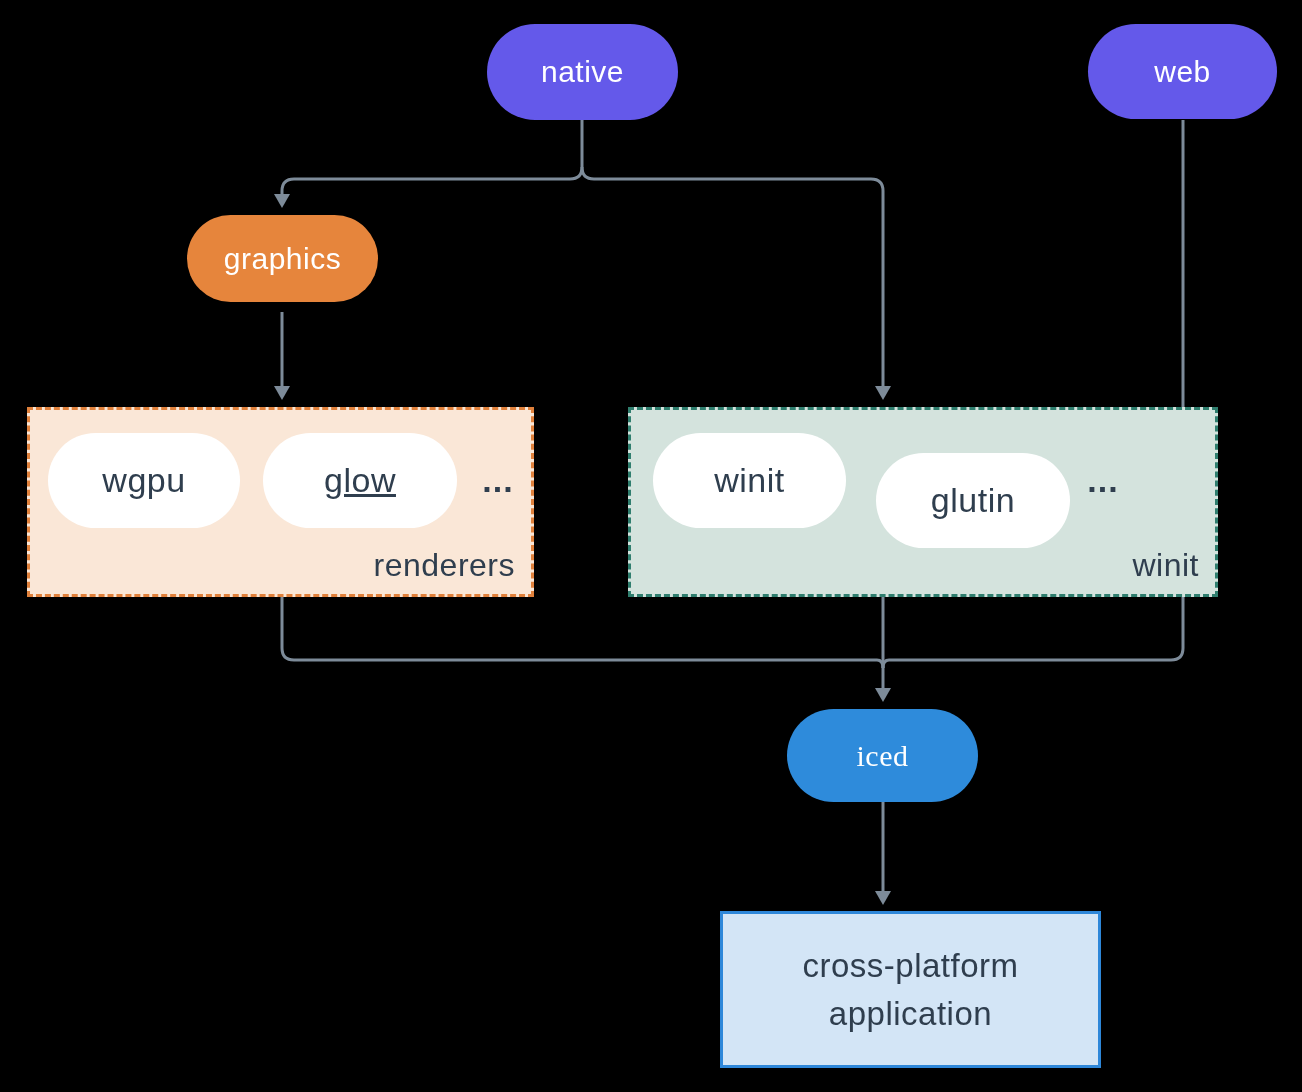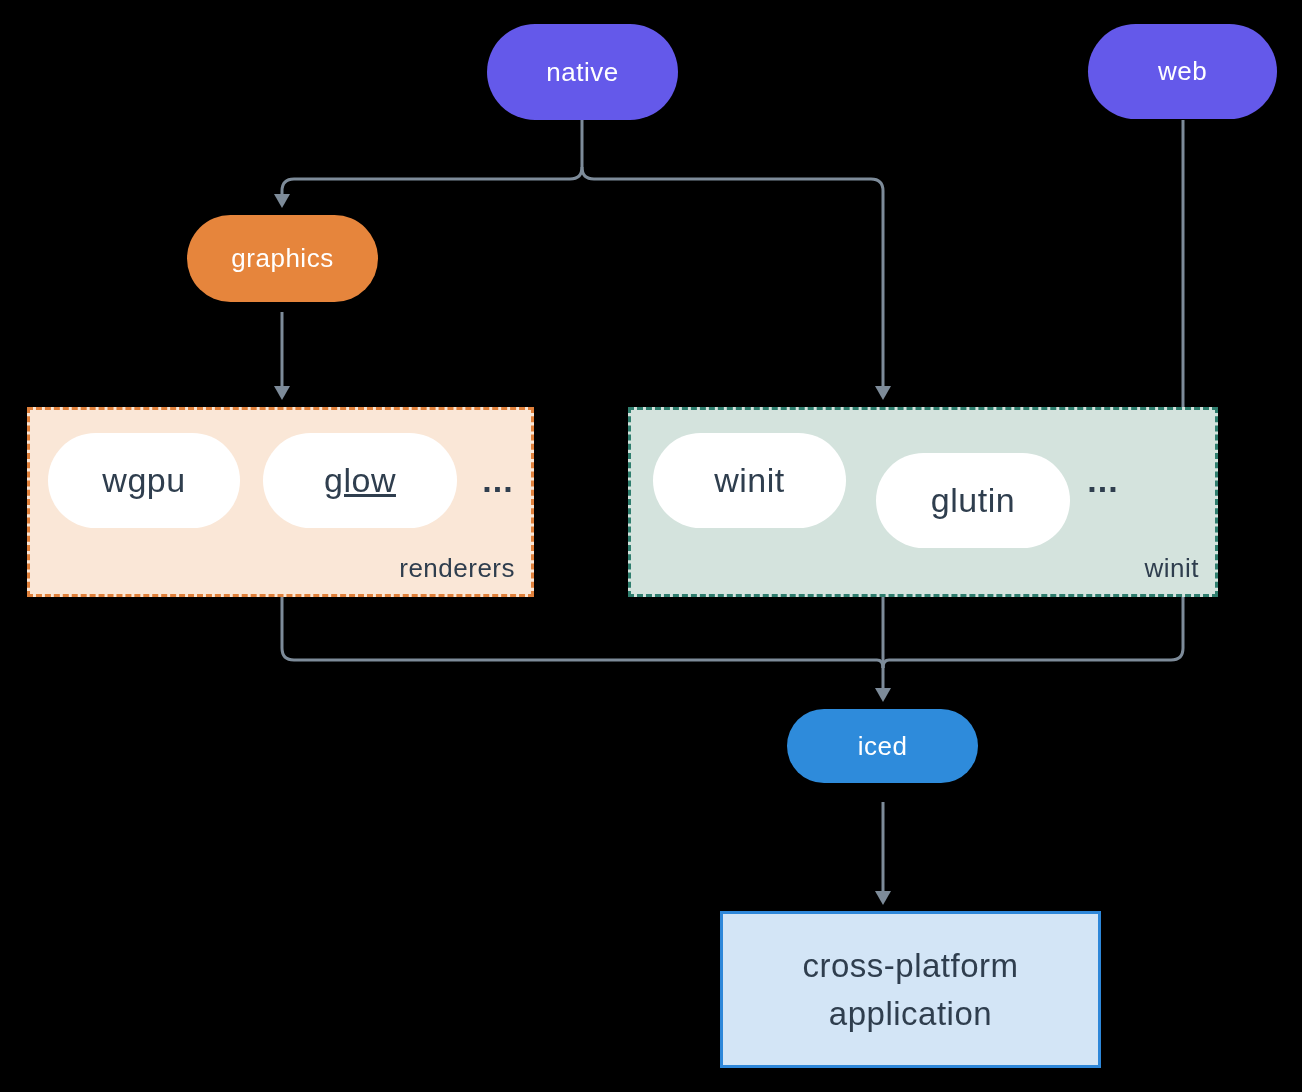--- a/index.html
+++ b/index.html
@@ -17,21 +17,21 @@
   svg.edges {
     position: absolute; left: 0; top: 0;
     width: 1302px; height: 1092px;
     z-index: 1;
   }
   .node {
     position: absolute;
     display: flex; align-items: center; justify-content: center;
     border-radius: 48px;
     color: #FFFFFF;
-    font-size: 26px;
+    font-size: 30px;
     letter-spacing: 0.5px;
     z-index: 2;
   }
   .node.purple { background: #6459EA; }
   .node.orange { background: #E6853C; }
   .node.blue   { background: #2E8BDB; }
 
   .group {
     position: absolute;
     box-sizing: border-box;
@@ -59,21 +59,21 @@
     display: flex; align-items: center; justify-content: center;
     color: #2F3E4E;
     font-size: 34px;
     font-weight: bold;
     letter-spacing: 1px;
   }
   .group-label {
     position: absolute;
     right: 16px; bottom: 10px;
     color: #2F3E4E;
-    font-size: 26px;
+    font-size: 32px;
     letter-spacing: 0.5px;
   }
   .app-box {
     position: absolute;
     left: 720px; top: 911px;
     width: 381px; height: 157px;
     box-sizing: border-box;
     background: #D3E5F6;
     border: 3px solid #2E87D9;
     display: flex; flex-direction: column;
@@ -83,21 +83,21 @@
     line-height: 48px;
     letter-spacing: 0.5px;
     z-index: 2;
     text-align: center;
   }
 
   
   .node.native   { left: 487px; top: 24px;  width: 191px; height: 96px; }
   .node.web      { left: 1088px; top: 24px; width: 189px; height: 95px; }
   .node.graphics { left: 187px; top: 215px; width: 191px; height: 87px; }
-  .node.iced     { left: 787px; top: 709px; width: 191px; height: 74px; }
+  .node.iced     { left: 787px; top: 709px; width: 191px; height: 93px; font-family: Liberation Serif, serif; }
 
   .group.renderers { left: 27px;  top: 407px; width: 507px; height: 190px; }
   .group.shells    { left: 628px; top: 407px; width: 590px; height: 190px; }
 
   .group.renderers .pill-1 { left: 18px;  top: 23px; width: 192px; height: 95px; }
   .group.renderers .pill-2 { left: 233px; top: 23px; width: 194px; height: 95px; text-decoration: underline; }
   .group.renderers .ellipsis { left: 448px; top: 23px; width: 40px; height: 95px; }
 
   .group.shells .pill-1 { left: 22px;  top: 23px; width: 193px; height: 95px; }
   .group.shells .pill-2 { left: 245px; top: 23px; width: 194px; height: 95px; margin-top: 20px; }

